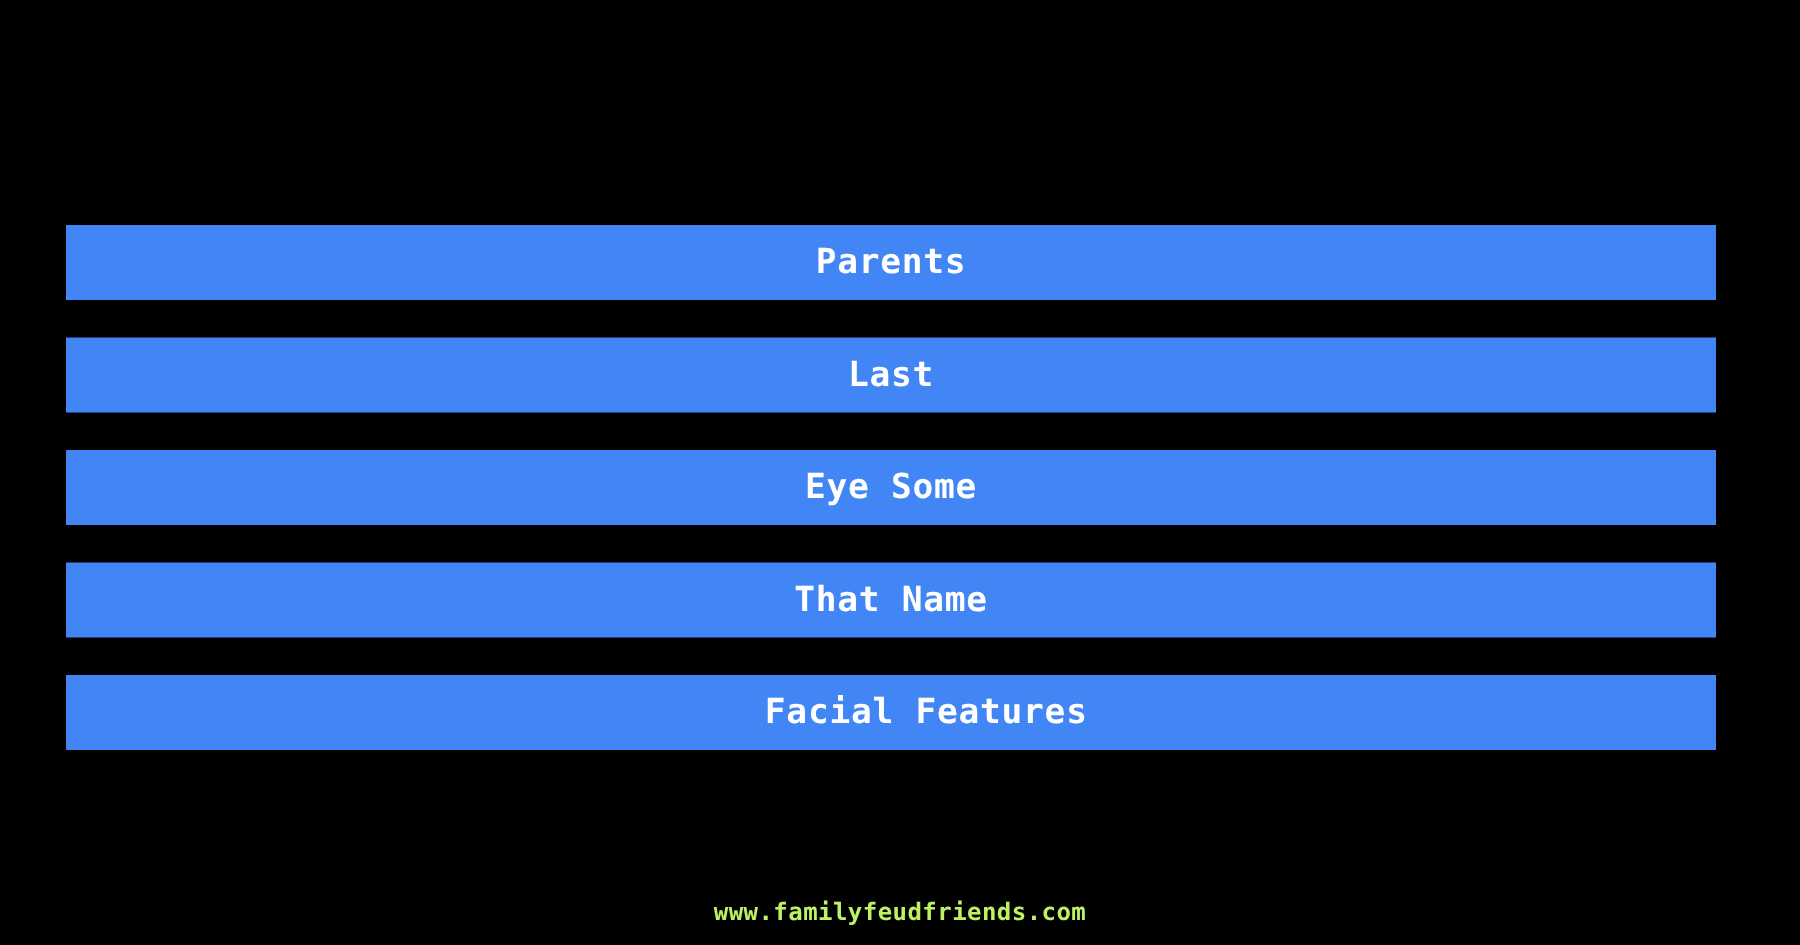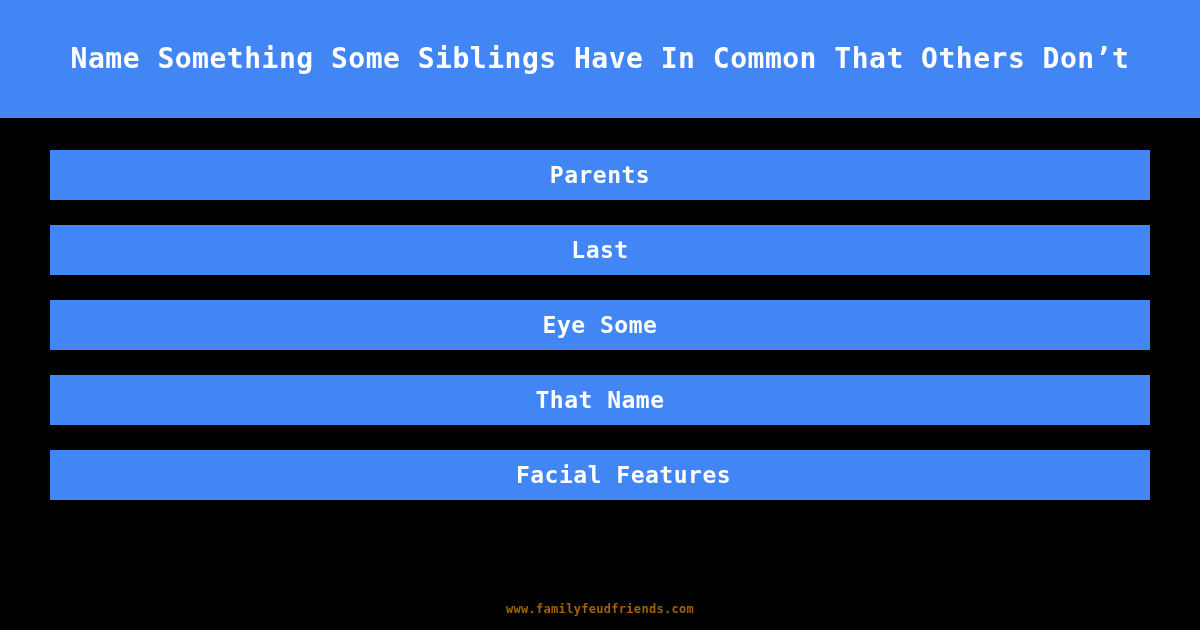--- a/index.html
+++ b/index.html
@@ -43,21 +43,21 @@
     letter-spacing: 0.5px;
     line-height: 1.1;
     text-align: center;
     white-space: nowrap;
   }
 
   
   .answers {
     position: absolute;
     top: 150px;
-    left: 50px;
+    left: 44px;
     width: 1100px;
   }
 
   .answer-bar {
     width: 1100px;
     height: 50px;
     background: #4285f4;
     margin-bottom: 25px;
     display: flex;
     align-items: center;
@@ -82,35 +82,32 @@
   
   .footer {
     position: absolute;
     left: 0;
     top: 598px;
     width: 1200px;
     text-align: center;
   }
 
   .footer-url {
-    color: #a16207;
+    color: #bef264;
     font-family: "DejaVu Sans Mono", "Liberation Mono", monospace;
-    font-size: 12px;
+    font-size: 16px;
     font-weight: bold;
     letter-spacing: 0.3px;
   }
 </style>
 </head>
 <body>
 
 <div class="page">
 
-  <div class="header-band">
-    <div class="header-title">Name Something Some Siblings Have In Common That Others Don’t</div>
-  </div>
 
   <div class="answers">
 
     <div class="answer-bar">
       <span class="answer-text">Parents</span>
     </div>
 
     <div class="answer-bar">
       <span class="answer-text">Last</span>
     </div>

